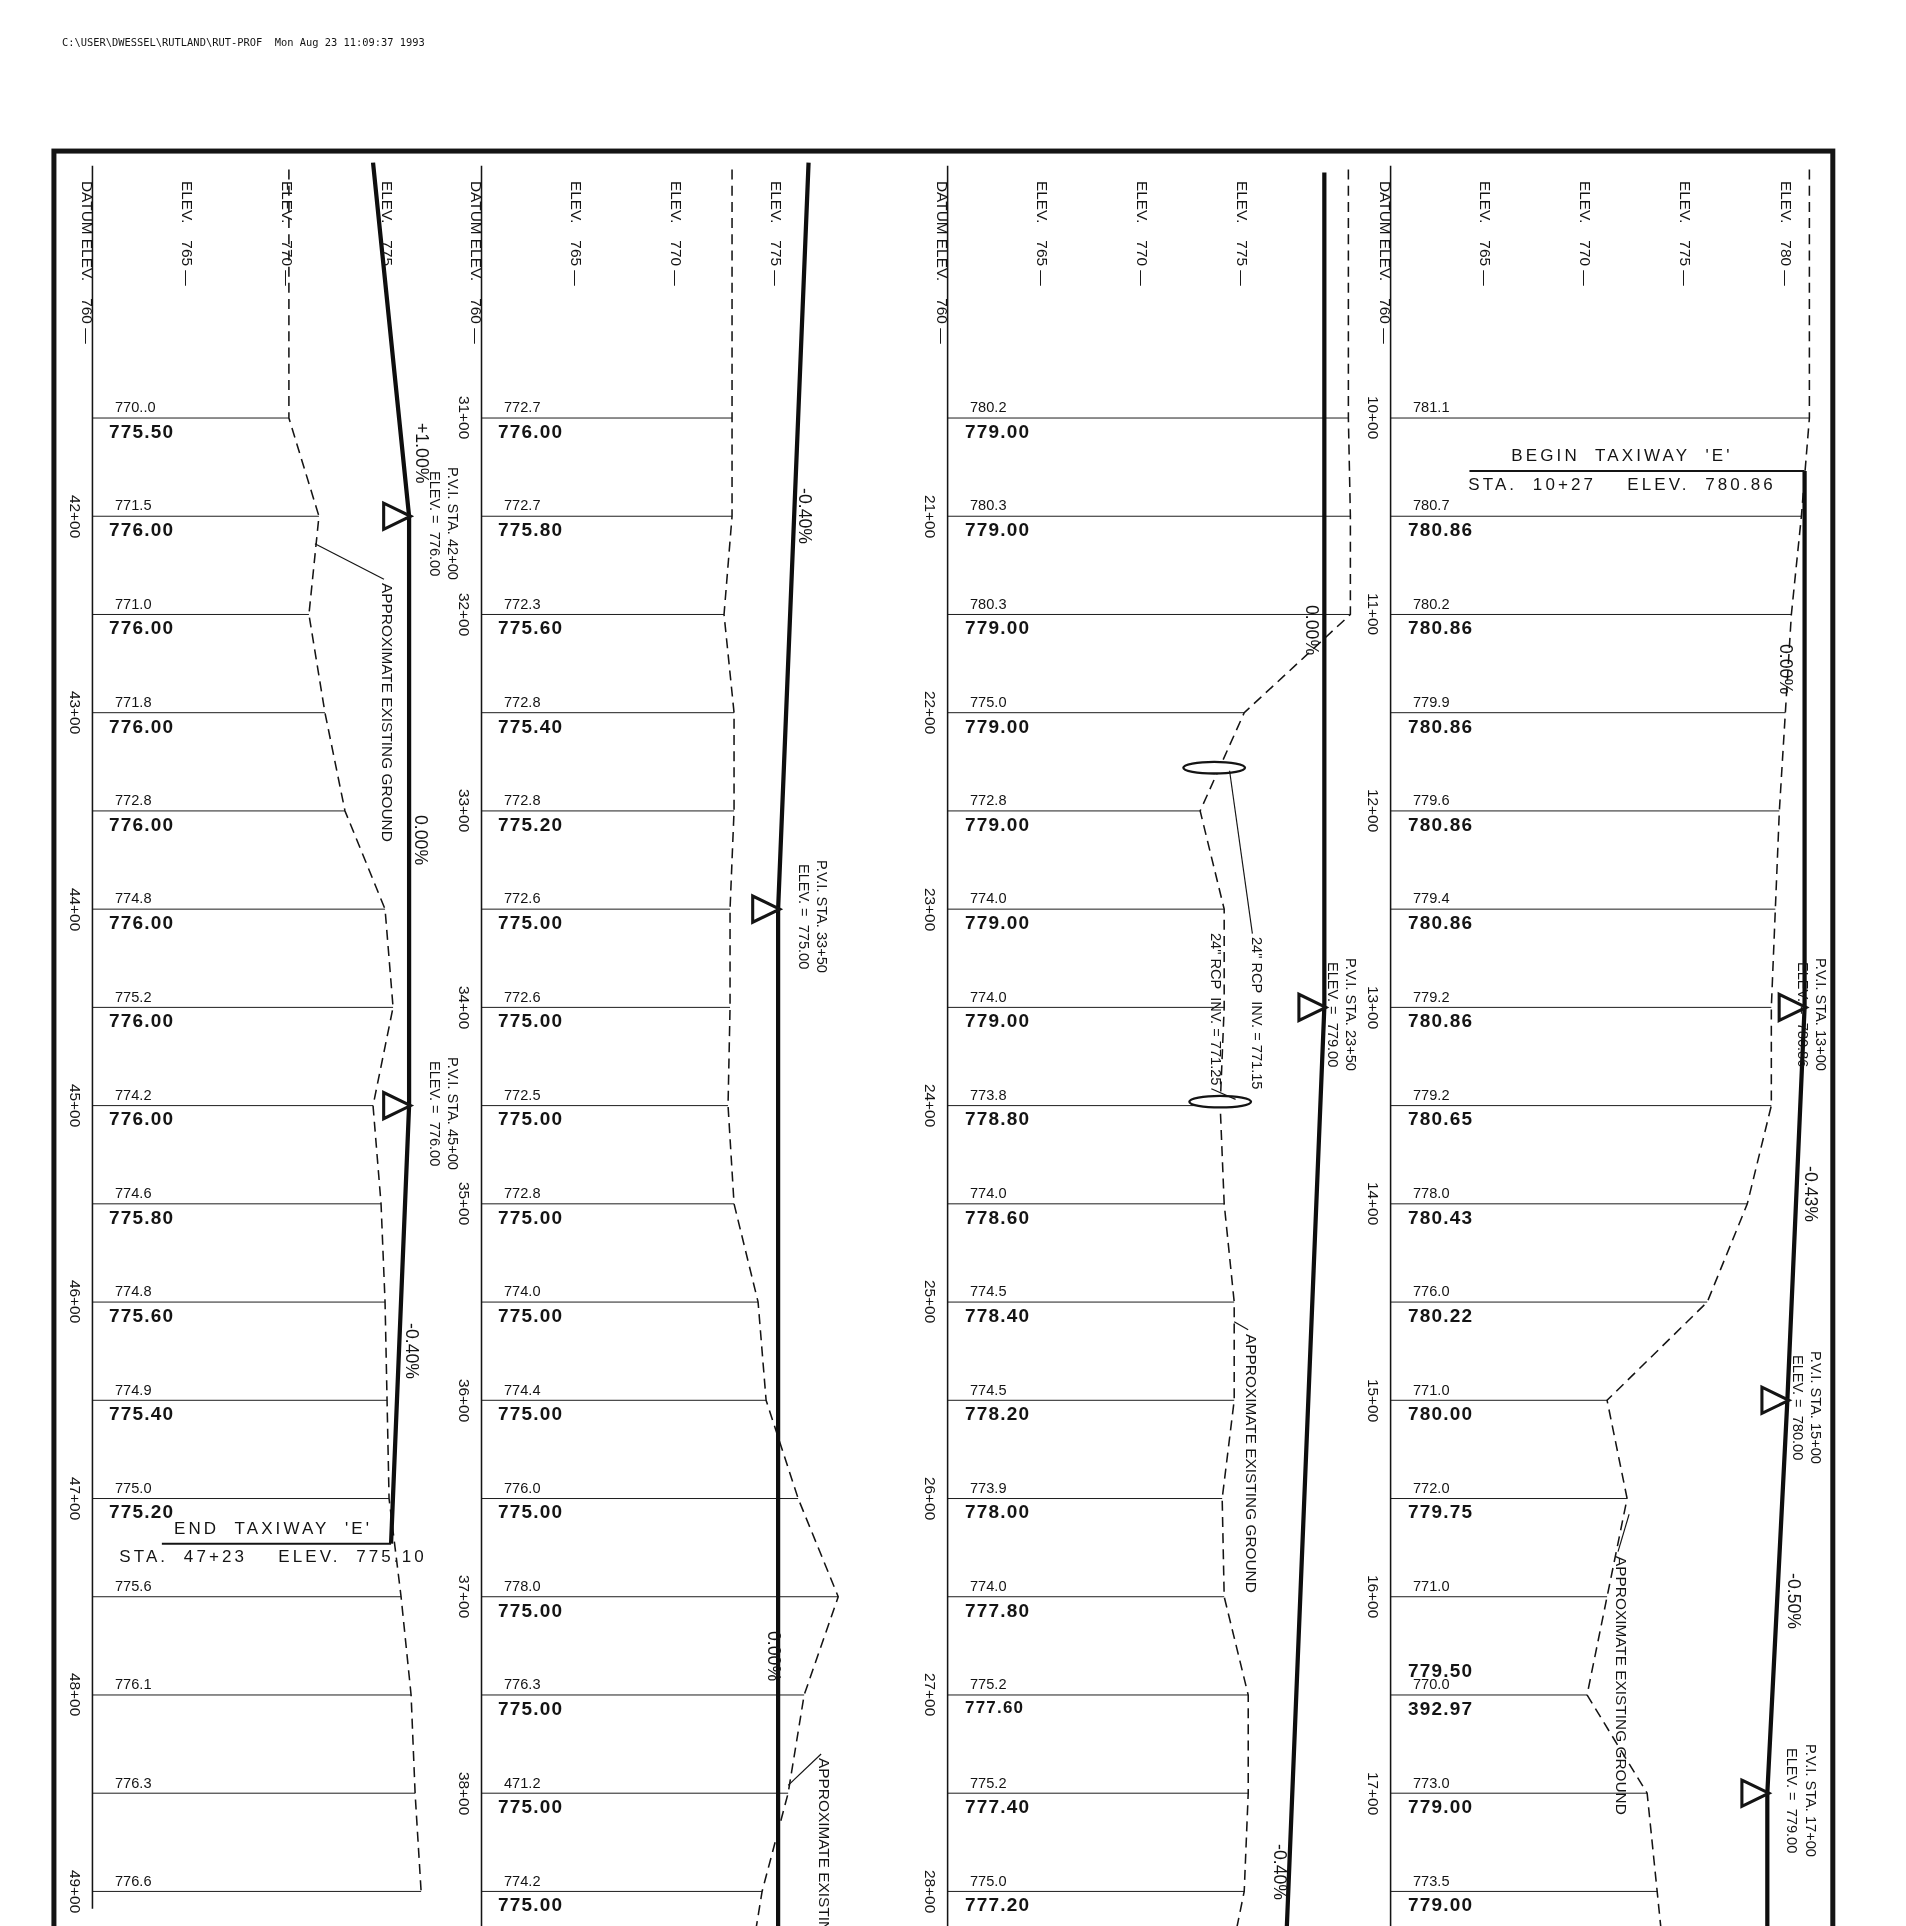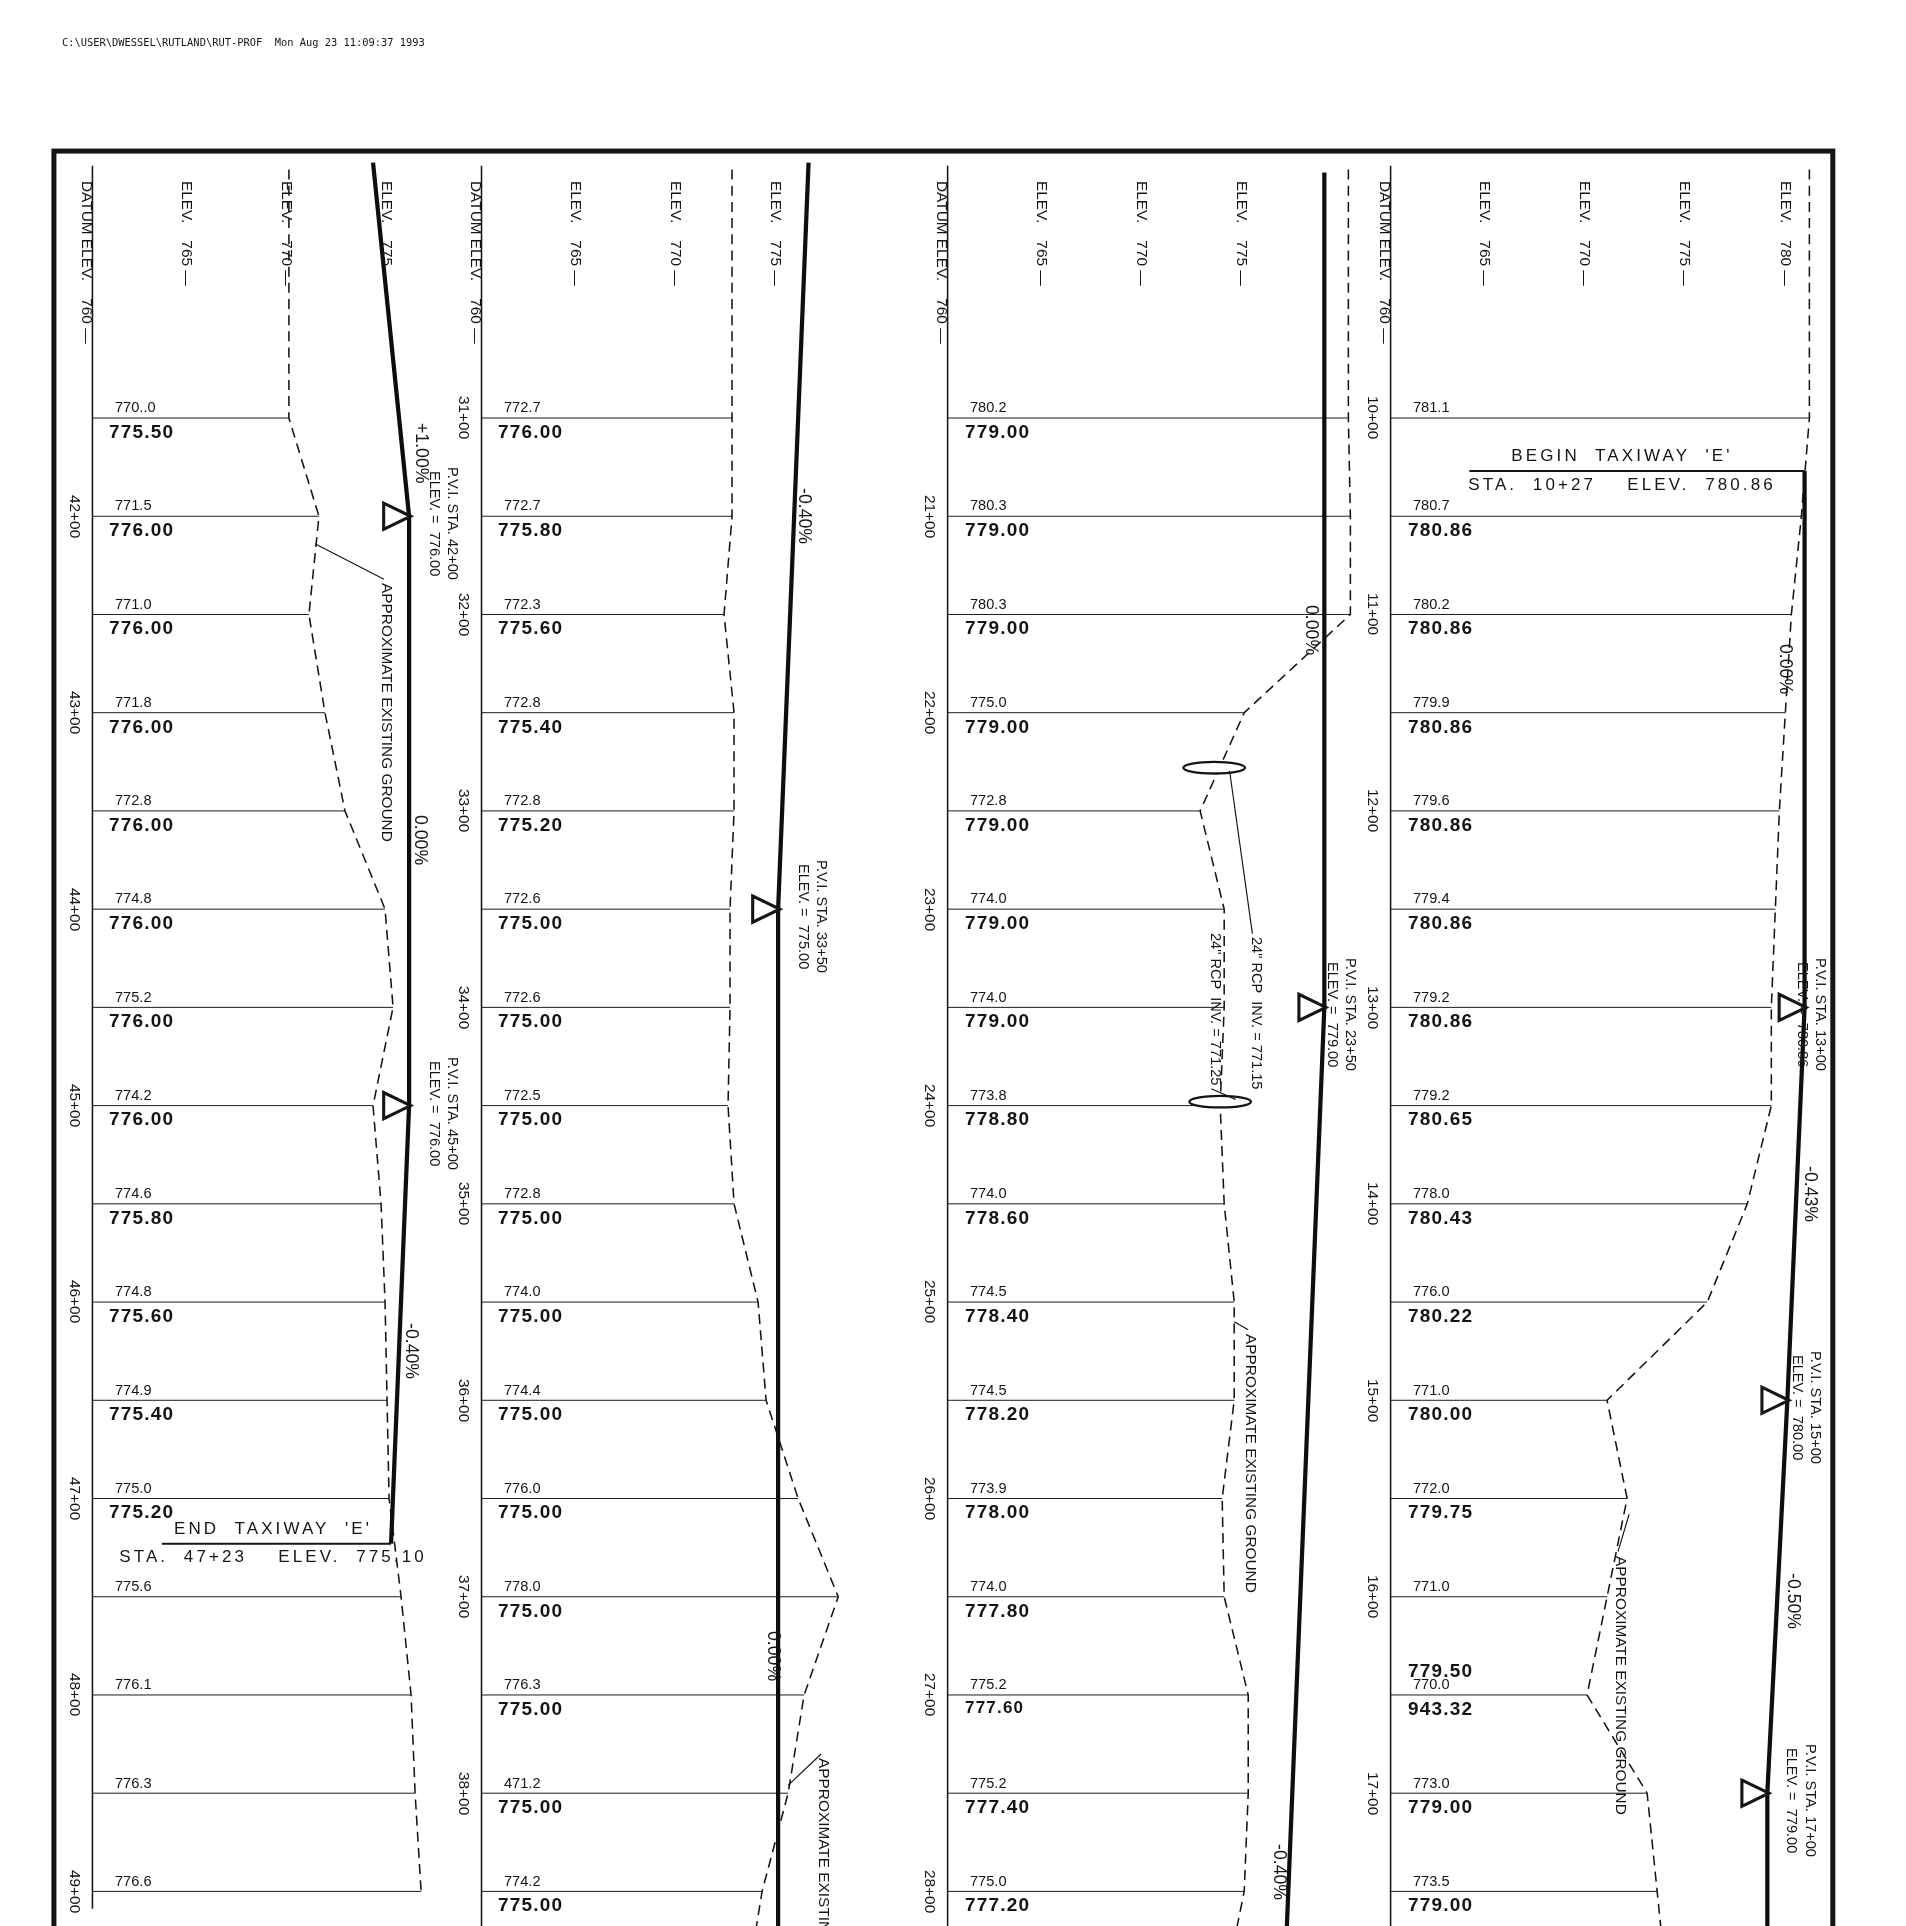--- a/index.html
+++ b/index.html
@@ -345,21 +345,21 @@
     <div style="position: absolute; white-space: pre; line-height: 1; color: rgb(20, 20, 20); left: 1408px; top: 1306px; font-size: 19px; font-weight: 700; letter-spacing: 1.2px;">780.22</div>
     <div style="position: absolute; white-space: pre; line-height: 1; color: rgb(20, 20, 20); left: 1413px; top: 1383px; font-size: 14.6px;">771.0</div>
     <div style="position: absolute; white-space: pre; line-height: 1; color: rgb(20, 20, 20); left: 1408px; top: 1404px; font-size: 19px; font-weight: 700; letter-spacing: 1.2px;">780.00</div>
     <div class="rt" style="font-size: 15.4px; left: 1381px; top: 1379px;">15+00</div>
     <div style="position: absolute; white-space: pre; line-height: 1; color: rgb(20, 20, 20); left: 1413px; top: 1481px; font-size: 14.6px;">772.0</div>
     <div style="position: absolute; white-space: pre; line-height: 1; color: rgb(20, 20, 20); left: 1408px; top: 1502px; font-size: 19px; font-weight: 700; letter-spacing: 1.2px;">779.75</div>
     <div style="position: absolute; white-space: pre; line-height: 1; color: rgb(20, 20, 20); left: 1413px; top: 1579px; font-size: 14.6px;">771.0</div>
     <div style="position: absolute; white-space: pre; line-height: 1; color: rgb(20, 20, 20); left: 1408px; top: 1661px; font-size: 19px; font-weight: 700; letter-spacing: 1.2px;">779.50</div>
     <div class="rt" style="font-size: 15.4px; left: 1381px; top: 1575px;">16+00</div>
     <div style="position: absolute; white-space: pre; line-height: 1; color: rgb(20, 20, 20); left: 1413px; top: 1677px; font-size: 14.6px;">770.0</div>
-    <div style="position: absolute; white-space: pre; line-height: 1; color: rgb(20, 20, 20); left: 1408px; top: 1699px; font-size: 19px; font-weight: 700; letter-spacing: 1.2px;">943.32</div>
+    <div style="position: absolute; white-space: pre; line-height: 1; color: rgb(20, 20, 20); left: 1408px; top: 1699px; font-size: 19px; font-weight: 700; letter-spacing: 1.2px;">392.97</div>
     <div style="position: absolute; white-space: pre; line-height: 1; color: rgb(20, 20, 20); left: 1413px; top: 1776px; font-size: 14.6px;">773.0</div>
     <div style="position: absolute; white-space: pre; line-height: 1; color: rgb(20, 20, 20); left: 1408px; top: 1797px; font-size: 19px; font-weight: 700; letter-spacing: 1.2px;">779.00</div>
     <div class="rt" style="font-size: 15.4px; left: 1381px; top: 1772px;">17+00</div>
     <div style="position: absolute; white-space: pre; line-height: 1; color: rgb(20, 20, 20); left: 1413px; top: 1874px; font-size: 14.6px;">773.5</div>
     <div style="position: absolute; white-space: pre; line-height: 1; color: rgb(20, 20, 20); left: 1408px; top: 1895px; font-size: 19px; font-weight: 700; letter-spacing: 1.2px;">779.00</div>
     <div class="rt" style="font-size: 14.6px; left: 1828px; top: 958px;">P.V.I. STA. 13+00</div>
     <div class="rt" style="font-size: 14.6px; left: 1810px; top: 962px;">ELEV. =  780.86</div>
     <div class="rt" style="font-size: 14.6px; left: 1823px; top: 1351px;">P.V.I. STA. 15+00</div>
     <div class="rt" style="font-size: 14.6px; left: 1805px; top: 1355px;">ELEV. =  780.00</div>
     <div class="rt" style="font-size: 14.6px; left: 1818px; top: 1744px;">P.V.I. STA. 17+00</div>

